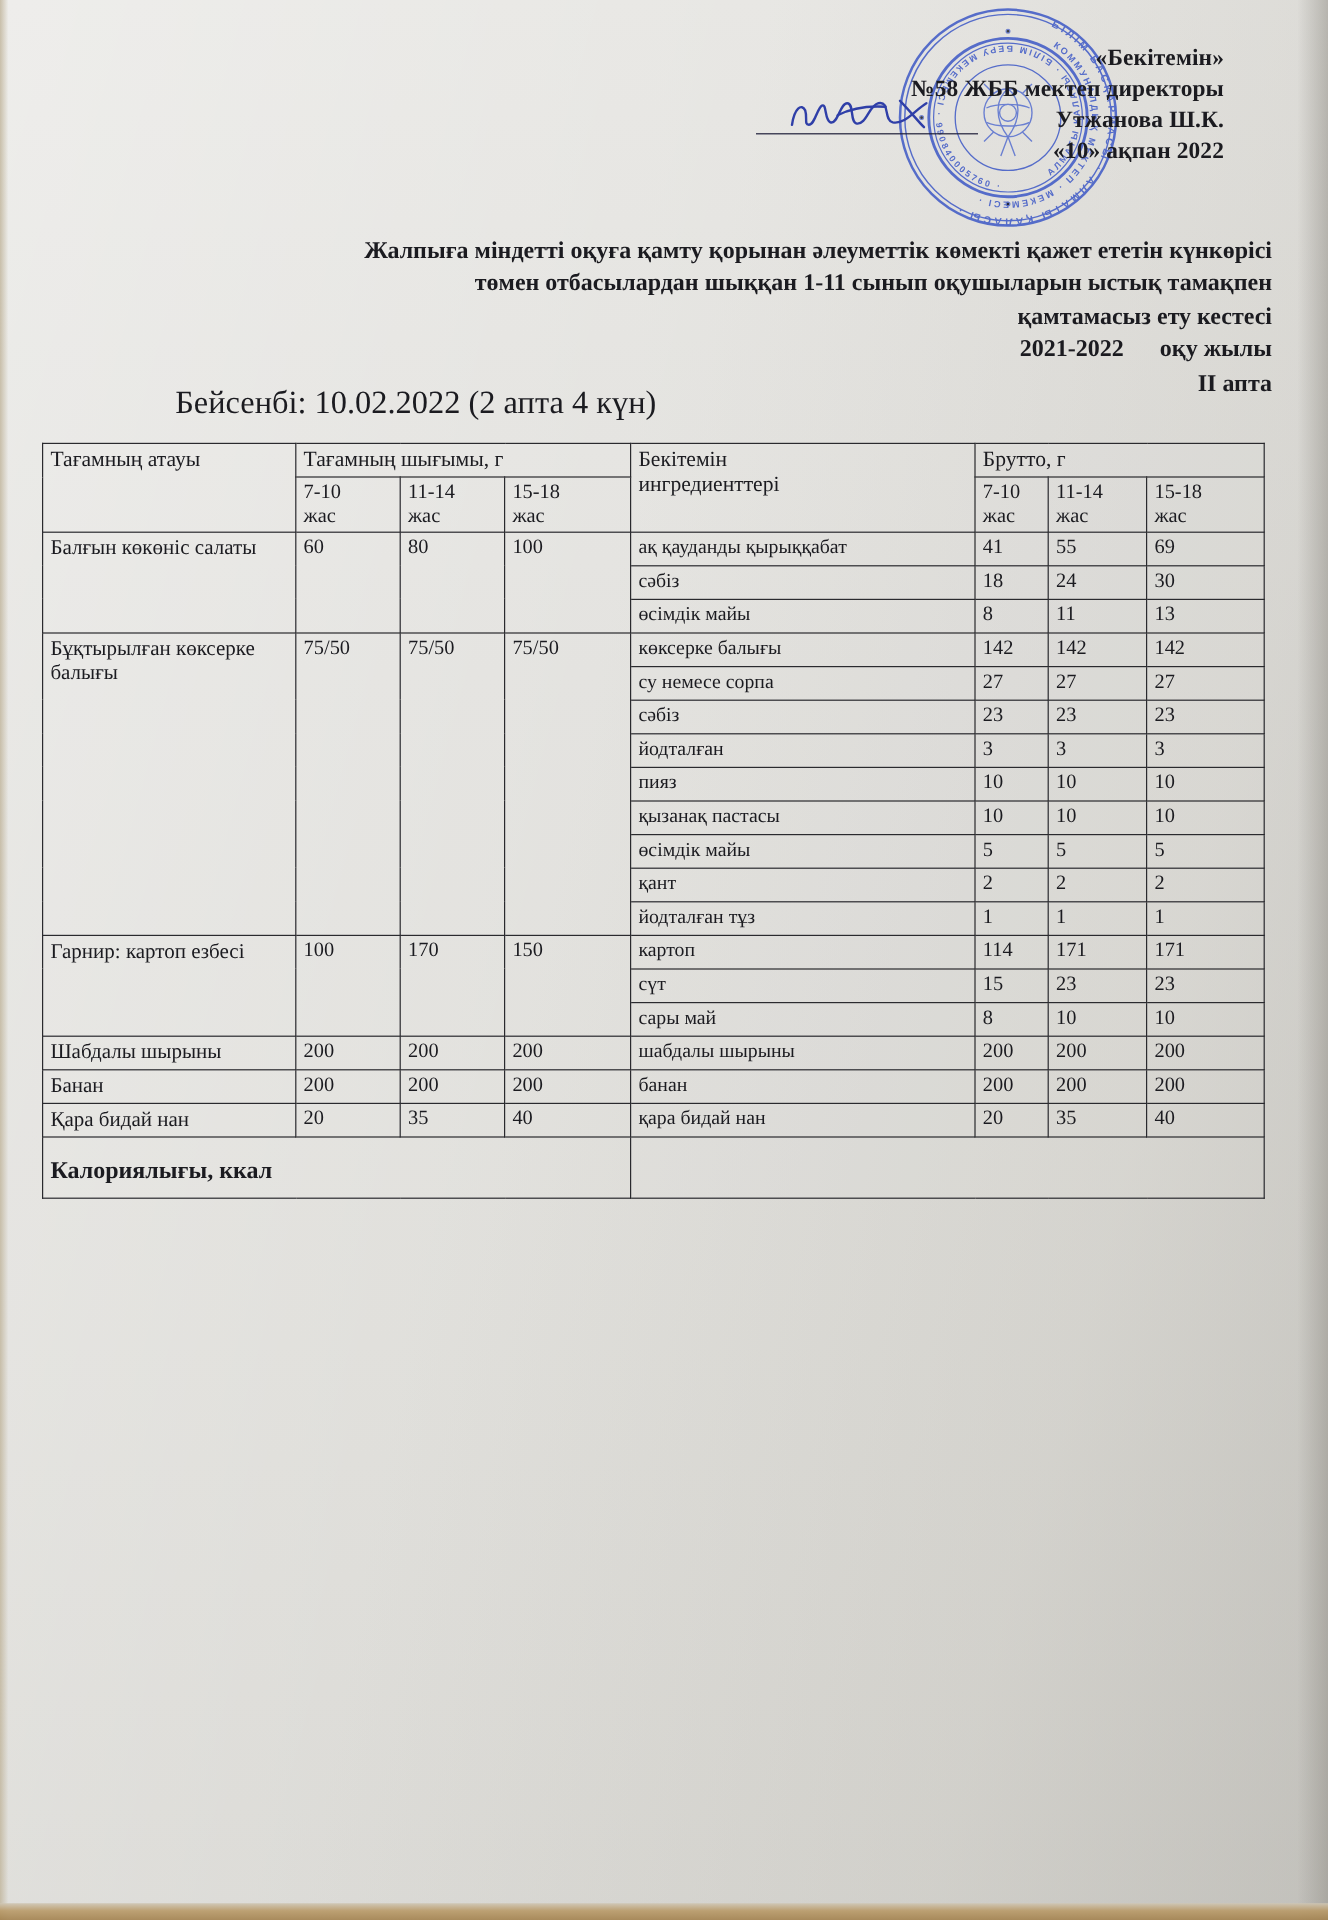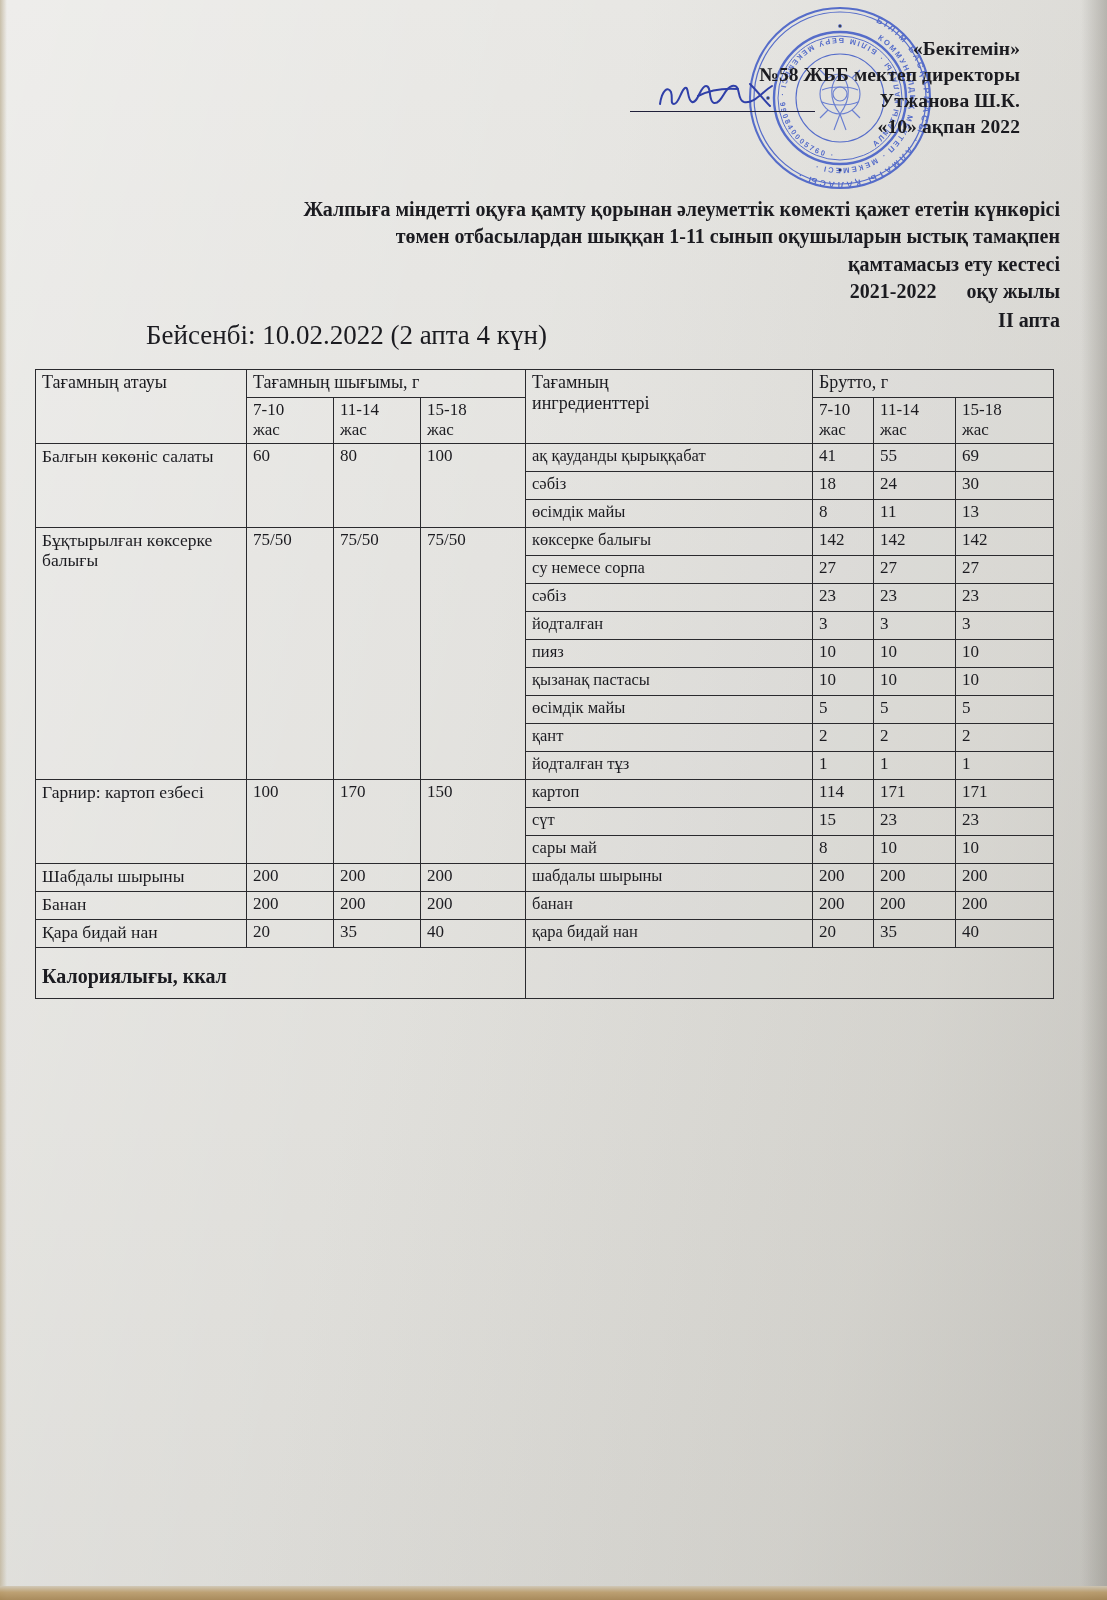--- a/index.html
+++ b/index.html
@@ -199,21 +199,21 @@
         <col class="c-b1">
         <col class="c-b2">
         <col class="c-b3">
     </colgroup>
     <thead>
       <tr>
         <th class="hcap" rowspan="2">Тағамның атауы</th>
         <th class="hcap" colspan="3">Тағамның шығымы, г</th>
         <th class="hcap" rowspan="2">
           <span class="sub-inner">
-            <i>Тағамның</i>
+            <i>Бекітемін</i>
             <i>ингредиенттері</i>
           </span>
         </th>
         <th class="hcap" colspan="3">Брутто, г</th>
       </tr>
       <tr>
         <th class="sub">
           <span class="sub-inner">
             <i>7-10</i>
             <i>жас</i>

